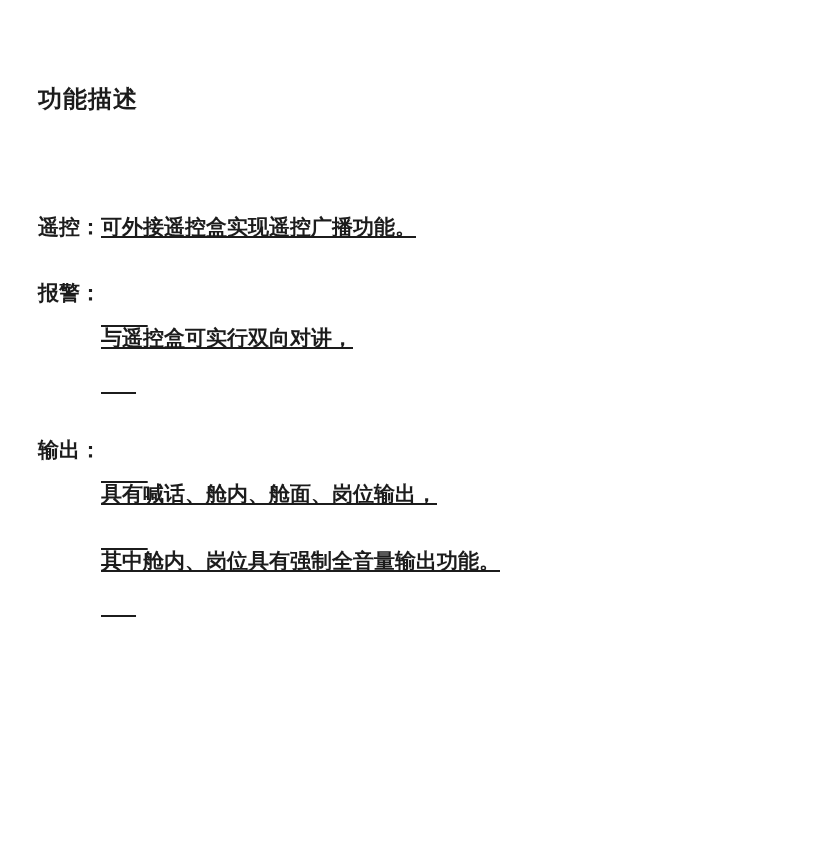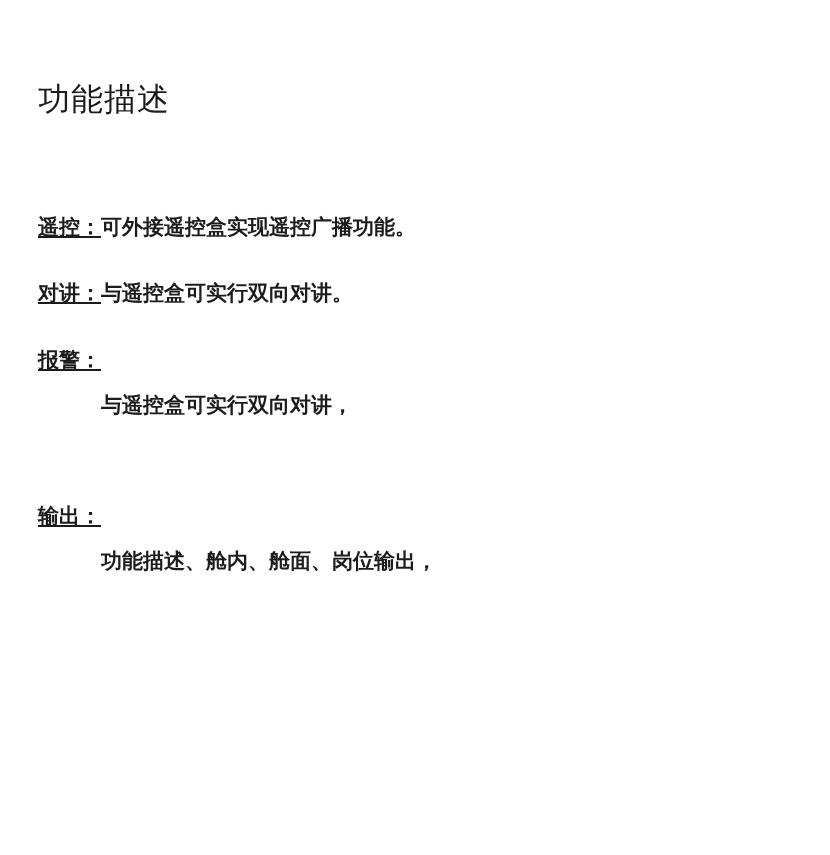--- a/index.html
+++ b/index.html
@@ -14,71 +14,68 @@
     color: #1c1c1c;
     font-family: "Liberation Sans", "DejaVu Sans", sans-serif;
     -webkit-font-smoothing: antialiased;
   }
   .doc {
     padding: 12px 24px 0 38px;
     white-space: pre-wrap; 
   }
   
   .doc-title {
-    font-size: 32px;
+    font-size: 24px;
     line-height: 30px;
-    font-weight: 400;
+    font-weight: 700;
     margin: 0 0 3px 0;
     letter-spacing: 1px;
   }
   .cn-list {
     font-size: 21px;
     line-height: 22.3px;
     font-weight: 600;
   }
   .cn-item {
     display: flex;
     align-items: flex-start;
   }
   .cn-label {
     flex: 0 0 auto;
     white-space: nowrap;
-    text-decoration: underline;
   }
   .cn-lines {
     flex: 1 1 auto;
+    text-decoration: underline;
   }
 </style>
 </head>
 <body>
 
 <div class="doc">
 
   
   <h1 class="doc-title">功能描述</h1>
 
   <div class="cn-list">
     <div class="cn-item">
       <span class="cn-label">遥控：</span>
       <div class="cn-lines"><div>可外接遥控盒实现遥控广播功能。</div></div>
     </div>
     <div class="cn-item">
-      <span class="cn-label">对讲：</span>
-      <div class="cn-lines"><div>与遥控盒可实行双向对讲。</div></div>
-    </div>
-    <div class="cn-item">
       <span class="cn-label">报警：</span>
       <div class="cn-lines">
         <div>与遥控盒可实行双向对讲，</div>
       </div>
     </div>
     <div class="cn-item">
       <span class="cn-label">输出：</span>
       <div class="cn-lines">
-        <div>功能描述、舱内、舱面、岗位输出，</div>
+        <div>具有喊话、舱内、舱面、岗位输出，</div>
+        <div>其中舱内、岗位具有强制全音量输出功能。</div>
       </div>
     </div>
     
   </div>
 
   
   
   
 
   

